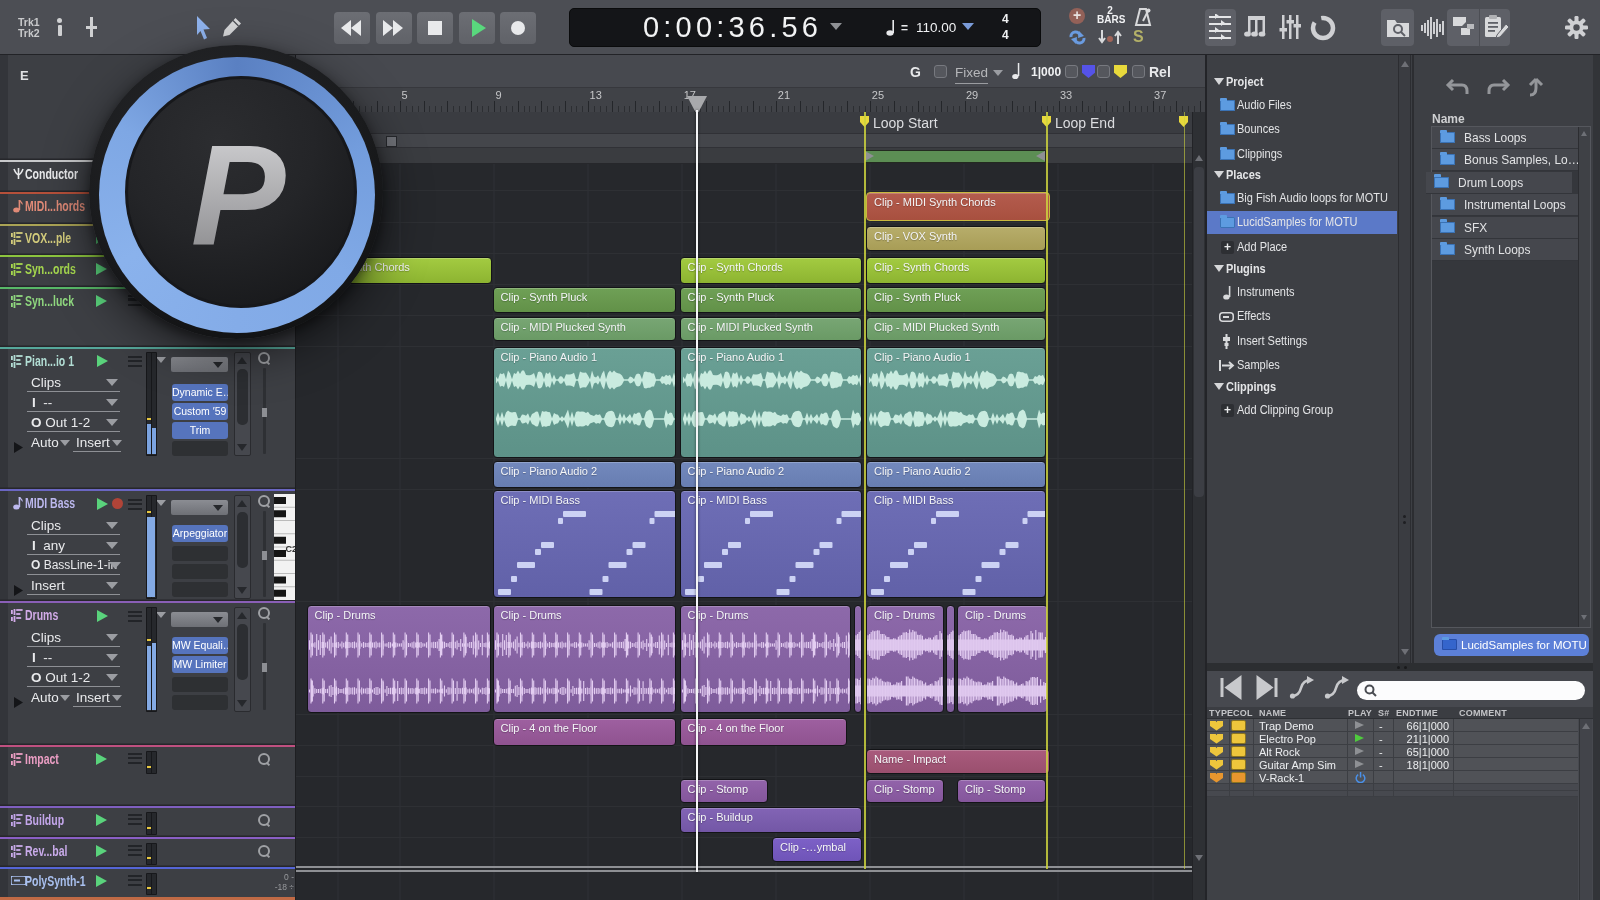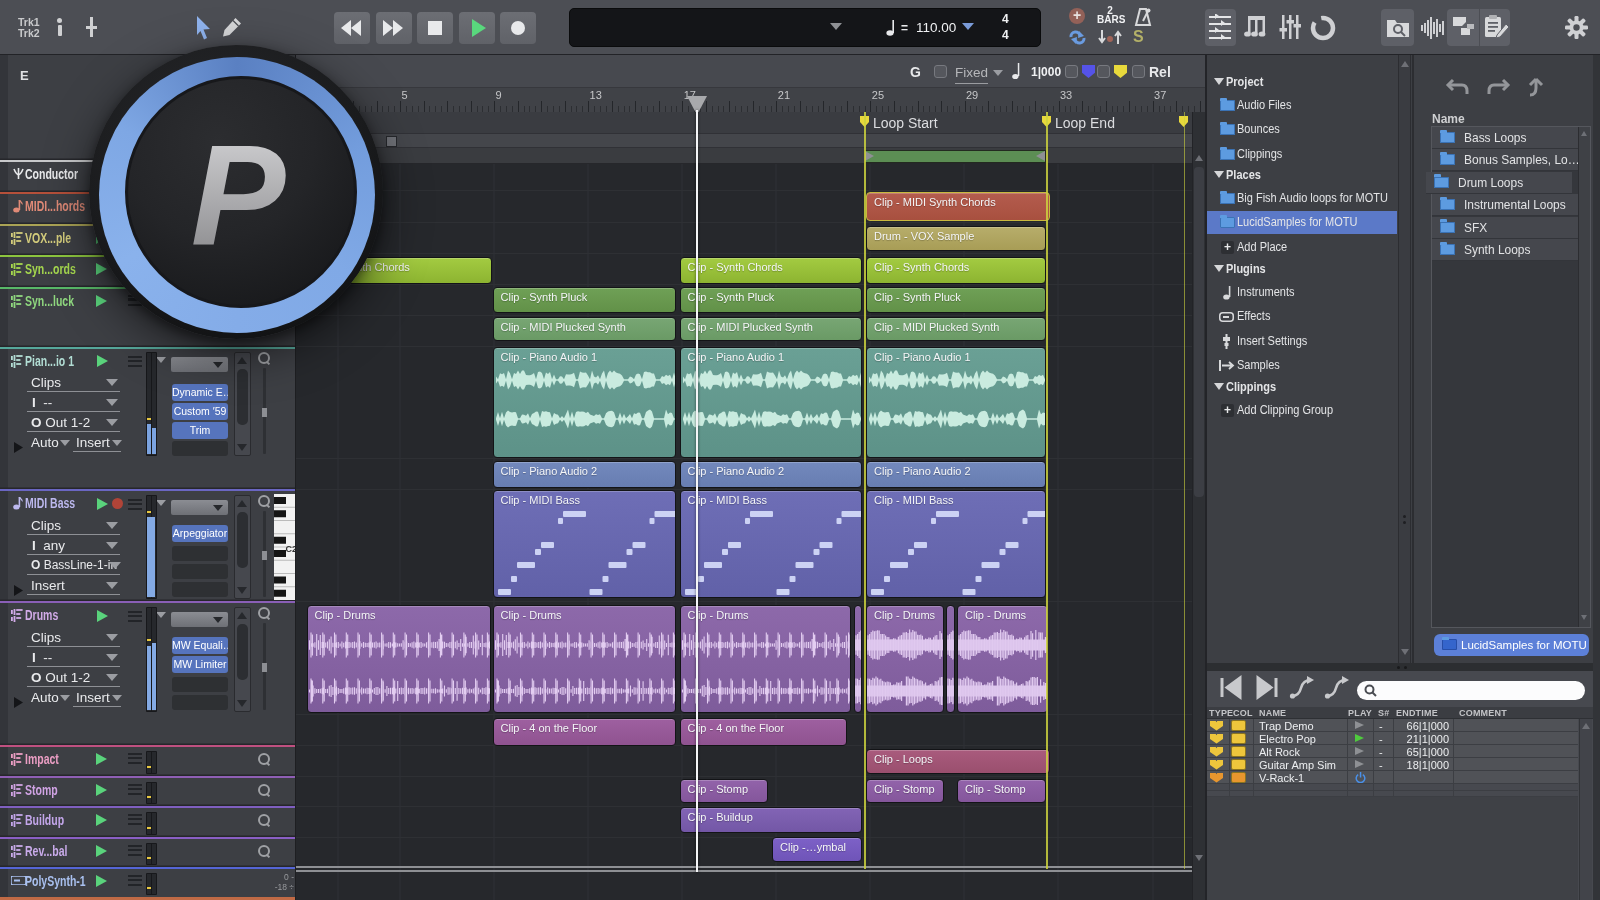--- a/index.html
+++ b/index.html
@@ -95,20 +95,21 @@
       </svg>
       <svg class="abs" style="left:381px;top:20px" width="24" height="16">
         <path d="M2 0 L2 16 L12 8 Z M12 0 L12 16 L22 8 Z" fill="#e8e9eb"></path>
       </svg>
       <div class="abs" style="left:428px;top:21px;width:14px;height:14px;background:#e8e9eb"></div>
       <svg class="abs" style="left:471px;top:19px" width="16" height="18">
         <path d="M1 0 L15 9 L1 18 Z" fill="#59d87d"></path>
       </svg>
       <div class="abs" style="left:511px;top:21px;width:14px;height:14px;background:#e8e9eb;border-radius:50%"></div>
       <div class="timebox"></div>
+      <div class="abs ttxt" style="left:643px;top:11px">0:00:36.56</div>
       <div class="abs" style="left:830px;top:23px;width:0;height:0;border-left:6px solid transparent;border-right:6px solid transparent;border-top:7px solid #8e9094"></div>
       <svg class="abs" style="left:886px;top:17px" width="10" height="20">
         <ellipse cx="4" cy="16" rx="3.6" ry="2.8" fill="#e8e9eb"></ellipse>
         <rect x="6.4" y="3" width="1.6" height="13" fill="#e8e9eb"></rect>
       </svg>
       <div class="abs" style="left:901px;top:21px;color:#e8e9eb;font-size:12px;font-weight:bold">=</div>
       <div class="abs" style="left:916px;top:20px;color:#f0f1f3;font-size:13.5px">110.00</div>
       <div class="abs" style="left:962px;top:23px;width:0;height:0;border-left:6px solid transparent;border-right:6px solid transparent;border-top:7px solid #7a9bd8"></div>
       <div class="abs" style="left:1002px;top:11px;color:#f0f1f3;font-size:12px;font-weight:bold;line-height:16px;text-align:center">4<br>4</div>
       <div class="abs" style="left:1069px;top:8px;width:16px;height:16px;background:#936158;border-radius:50%;color:#e8e2e0;font-size:14px;font-weight:bold;text-align:center;line-height:15px">+</div>
@@ -314,41 +315,20 @@
           </g>
         </svg>
         <div class="tname" style="top:4px;color:#eb9ec4">Impact</div>
         <div class="play" style="left:96px;top:6px"></div>
         <div class="ham" style="left:128px;top:6px"></div>
         <div class="meter" style="left:146px;top:4px;height:23px">
           <i class="l"></i>
           <i class="r"></i>
         </div>
         <div class="abs" style="left:147px;top:19px;width:4px;height:2px;background:#e8c840"></div>
-        <div class="mag" style="left:258px;top:6px"></div>
-      </div>
-      <div class="trow" style="top:721px;height:30px;border-top:2px solid #8f5fb5">
-        <svg class="abs" style="left:11px;top:6px" width="12" height="13">
-          <g fill="#d0a3e4">
-            <rect x="0" y="1" width="1.8" height="4"></rect>
-            <rect x="2.6" y="0" width="1.8" height="6"></rect>
-            <path d="M5.2 0 h6.4 v2 h-6.4 Z M5.2 4 h4.2 v2 h-4.2 Z" opacity=".9"></path>
-            <rect x="0" y="8" width="1.8" height="4"></rect>
-            <rect x="2.6" y="7" width="1.8" height="6"></rect>
-            <path d="M5.2 8 h5 v2 h-5 Z" opacity=".9"></path>
-          </g>
-        </svg>
-        <div class="tname" style="top:4px;color:#d0a3e4">Stomp</div>
-        <div class="play" style="left:96px;top:6px"></div>
-        <div class="ham" style="left:128px;top:6px"></div>
-        <div class="meter" style="left:146px;top:4px;height:22px">
-          <i class="l"></i>
-          <i class="r"></i>
-        </div>
-        <div class="abs" style="left:147px;top:18px;width:4px;height:2px;background:#e8c840"></div>
         <div class="mag" style="left:258px;top:6px"></div>
       </div>
       <div class="trow" style="top:751px;height:31px;border-top:2px solid #7f5fc0">
         <svg class="abs" style="left:11px;top:6px" width="12" height="13">
           <g fill="#c3a6ea">
             <rect x="0" y="1" width="1.8" height="4"></rect>
             <rect x="2.6" y="0" width="1.8" height="6"></rect>
             <path d="M5.2 0 h6.4 v2 h-6.4 Z M5.2 4 h4.2 v2 h-4.2 Z" opacity=".9"></path>
             <rect x="0" y="8" width="1.8" height="4"></rect>
             <rect x="2.6" y="7" width="1.8" height="6"></rect>
@@ -633,21 +613,21 @@
               <rect x="138.5" y="51" width="13" height="6" rx="1" fill="#ccd2f4"></rect>
               <rect x="155.5" y="27" width="5" height="6" rx="1" fill="#ccd2f4"></rect>
               <rect x="160.5" y="20" width="23" height="6" rx="1" fill="#ccd2f4"></rect>
             </g>
           </defs>
         </svg>
         <div class="clip" style="left:570px;top:28px;width:184px;height:29px;background:linear-gradient(180deg,#b45c4e,#a8503f);border-color:#c9b93e;box-shadow:inset 0 1px 0 rgba(255,255,255,.22)">
           <b style="">Clip - MIDI Synth Chords</b>
         </div>
         <div class="clip" style="left:570px;top:62px;width:180px;height:25px;background:linear-gradient(180deg,#b7ad6b,#a89d56);box-shadow:inset 0 1px 0 rgba(255,255,255,.22)">
-          <b style="">Drum - VOX Sample</b>
+          <b style="">Clip - VOX Synth</b>
         </div>
         <div class="clip" style="left:10.5px;top:93px;width:185px;height:27px;background:linear-gradient(180deg,#a3cb41,#8db431);box-shadow:inset 0 1px 0 rgba(255,255,255,.22)">
           <b style="">Clip - Synth Chords</b>
         </div>
         <div class="clip" style="left:383.5px;top:93px;width:182.5px;height:27px;background:linear-gradient(180deg,#a3cb41,#8db431);box-shadow:inset 0 1px 0 rgba(255,255,255,.22)">
           <b style="">Clip - Synth Chords</b>
         </div>
         <div class="clip" style="left:570px;top:93px;width:180px;height:27px;background:linear-gradient(180deg,#a3cb41,#8db431);box-shadow:inset 0 1px 0 rgba(255,255,255,.22)">
           <b style="">Clip - Synth Chords</b>
         </div>
@@ -754,21 +734,21 @@
             <use href="#dd"></use>
           </svg>
         </div>
         <div class="clip" style="left:196.5px;top:554px;width:183.5px;height:28px;background:linear-gradient(180deg,#9e60a0,#8f5390);box-shadow:inset 0 1px 0 rgba(255,255,255,.22)">
           <b style="">Clip - 4 on the Floor</b>
         </div>
         <div class="clip" style="left:383.5px;top:554px;width:167.5px;height:28px;background:linear-gradient(180deg,#9e60a0,#8f5390);box-shadow:inset 0 1px 0 rgba(255,255,255,.22)">
           <b style="">Clip - 4 on the Floor</b>
         </div>
         <div class="clip" style="left:570px;top:585px;width:184px;height:25px;background:linear-gradient(180deg,#a95b7d,#9a4f6e);box-shadow:inset 0 1px 0 rgba(255,255,255,.22)">
-          <b style="">Clip - Loops</b>
+          <b style="">Name - Impact</b>
         </div>
         <div class="clip" style="left:383.5px;top:615px;width:88.5px;height:24px;background:linear-gradient(180deg,#9263aa,#84569b);box-shadow:inset 0 1px 0 rgba(255,255,255,.22)">
           <b style="">Clip - Stomp</b>
         </div>
         <div class="clip" style="left:570px;top:615px;width:77.5px;height:24px;background:linear-gradient(180deg,#9263aa,#84569b);box-shadow:inset 0 1px 0 rgba(255,255,255,.22)">
           <b style="">Clip - Stomp</b>
         </div>
         <div class="clip" style="left:661px;top:615px;width:89px;height:24px;background:linear-gradient(180deg,#9263aa,#84569b);box-shadow:inset 0 1px 0 rgba(255,255,255,.22)">
           <b style="">Clip - Stomp</b>
         </div>

